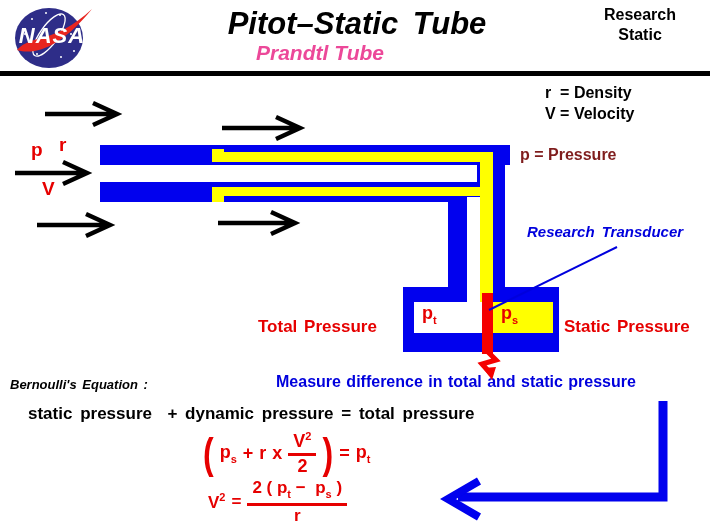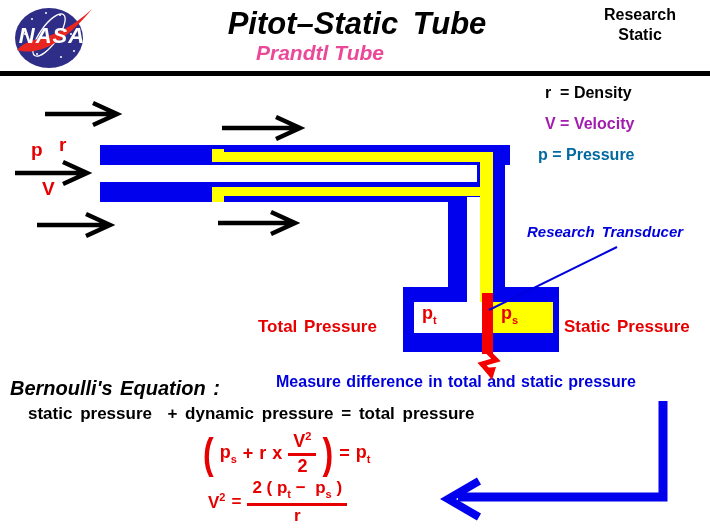--- a/index.html
+++ b/index.html
@@ -23,21 +23,21 @@
   .subtitle{font-size:21px;}
   .org{font-size:16px;line-height:20px;}
   .rule{background:#000;}
   
   .legend{font-size:16px;}
   .flowlab{font-size:19px;}
   .plabel{font-size:18px;}
   .caption{font-size:17px;word-spacing:2px;margin-top:11px;}
   .transducer{font-size:15px;word-spacing:3px;}
   .measure{font-size:16px;word-spacing:1px;}
-  .eqlabel{font-size:20px;word-spacing:2px;}
+  .eqlabel{font-size:13px;word-spacing:2px;}
   .wordeq{font-size:17px;word-spacing:3px;}
   
   .eq{display:flex;align-items:center;color:#e60000;font-weight:bold;font-size:18px;}
   .eq>span{margin:0 3px;}
   .paren{font-size:32px;line-height:1;transform:scaleY(1.35);margin:0 2px;}
   .frac{display:flex;flex-direction:column;align-items:center;margin:0 5px;}
   .frac .num{padding:0 5px 2px;border-bottom:3px solid #e60000;line-height:1.05;white-space:pre;}
   .frac .den{line-height:1.05;padding-top:1px;}
   .raised{vertical-align:6px;margin-bottom:10px;}
   svg{display:block;}
@@ -68,22 +68,22 @@
   <div class="abs b i ctr subtitle" style="left:238px;top:41px;width:164px;color:#ec4899;">Prandtl Tube</div>
 
   <div class="abs b ctr org" style="left:583px;top:5px;width:114px;color:#000;">
     <div>Research</div>
     <div>Static</div>
   </div>
 
   <div class="abs rule" style="left:0;top:71px;width:710px;height:5px;"></div>
 
   <div class="abs b legend pre" style="left:545px;top:84px;color:#000;">r  = Density</div>
-  <div class="abs b legend pre" style="left:545px;top:115px;color:#a21caf;">V = Velocity</div>
-  <div class="abs b legend pre" style="left:538px;top:146px;color:#0369a1;">p = Pressure</div>
+  <div class="abs b legend pre" style="left:545px;top:105px;color:#000000;">V = Velocity</div>
+  <div class="abs b legend pre" style="left:520px;top:146px;color:#7f1d1d;">p = Pressure</div>
 
   <span class="abs b red flowlab" style="left:31px;top:139px;">p</span>
   <span class="abs b red flowlab" style="left:59px;top:134px;">r</span>
   <span class="abs b red flowlab" style="left:42px;top:178px;">V</span>
 
   <div class="abs fill-blue" style="left:448px;top:145px;width:57px;height:142px;"></div>
   <div class="abs fill-blue" style="left:100px;top:145px;width:410px;height:20px;"></div>
   <div class="abs fill-blue" style="left:100px;top:182px;width:367px;height:20px;"></div>
   <div class="abs fill-white" style="left:100px;top:165px;width:377px;height:17px;"></div>
   <div class="abs fill-yellow" style="left:212px;top:152px;width:281px;height:10px;"></div>

